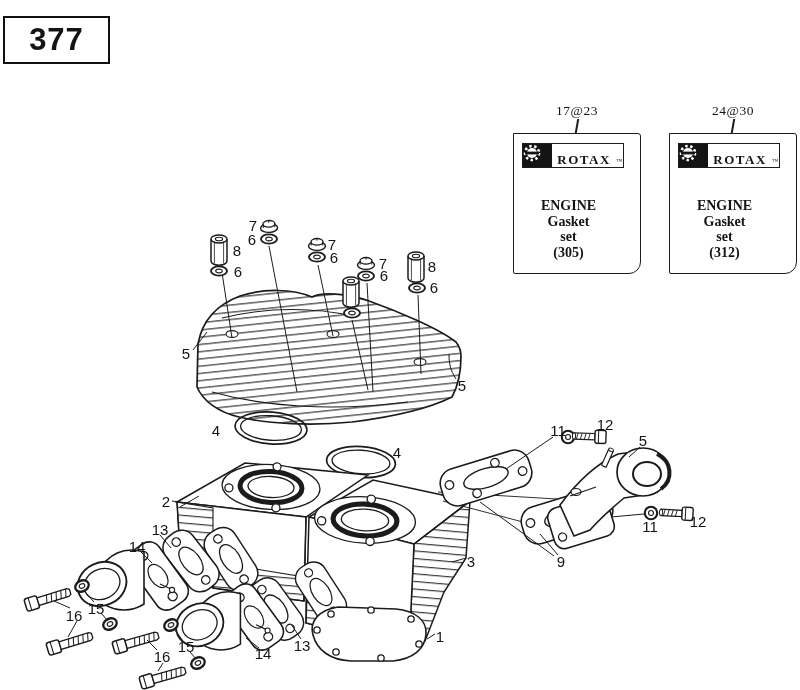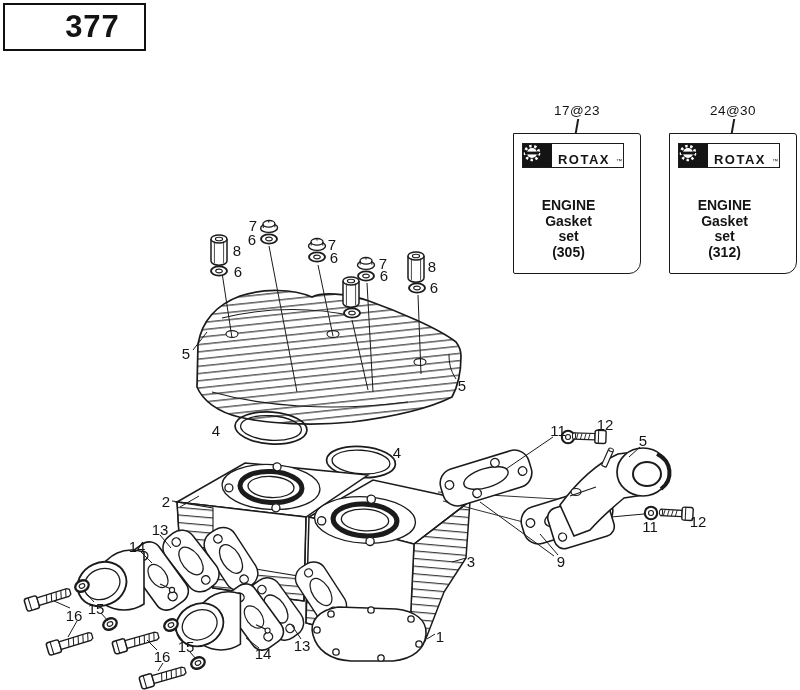--- a/index.html
+++ b/index.html
@@ -7,24 +7,24 @@
     position:relative;width:800px;height:690px;background:#ffffff;overflow:hidden;
     font-family:"Liberation Sans",sans-serif;color:#141414;
   }
   .canvas svg{position:absolute;left:0;top:0;}
   
   .badge{
     position:absolute;left:3px;width:103px;height:44px;border:2.5px solid #111;
     display:flex;align-items:center;justify-content:center;background:#fff;
     font-weight:bold;font-size:31px;letter-spacing:1px;
   }
-  .badge.b1{top:3px;padding-left:36px;}
+  .badge.b1{top:16px;}
   .badge.b2{top:52px;height:46px;}
   
-  .pkg{position:absolute;width:128px;top:103px;}
+  .pkg{position:absolute;width:128px;top:103px;font-family:Liberation Serif, serif;}
   .pkg.p1{left:513px;}
   .pkg.p2{left:669px;}
   .pkg-ref{text-align:center;font-size:13.5px;height:15px;letter-spacing:0.5px;}
   .pkg-leader{width:1.5px;height:14px;background:#1b1b1b;margin:1px auto 0;transform:skewX(-10deg);}
   .pkg-box{
     position:relative;height:139px;background:#fff;border:1.7px solid #1b1b1b;
     border-radius:0 3px 12px 2px;
   }
   .rotax-logo{
     position:absolute;left:8px;top:9px;width:100px;height:23px;border:1.5px solid #1b1b1b;

